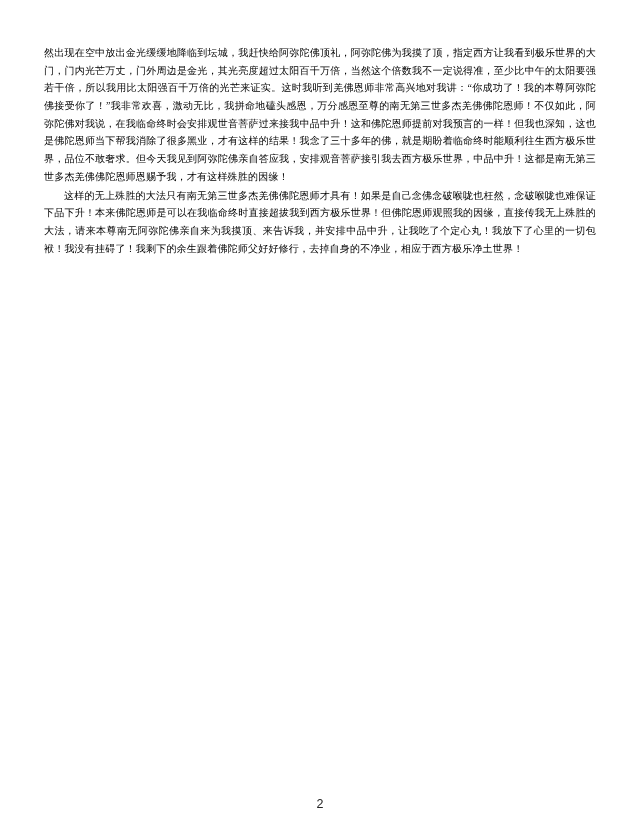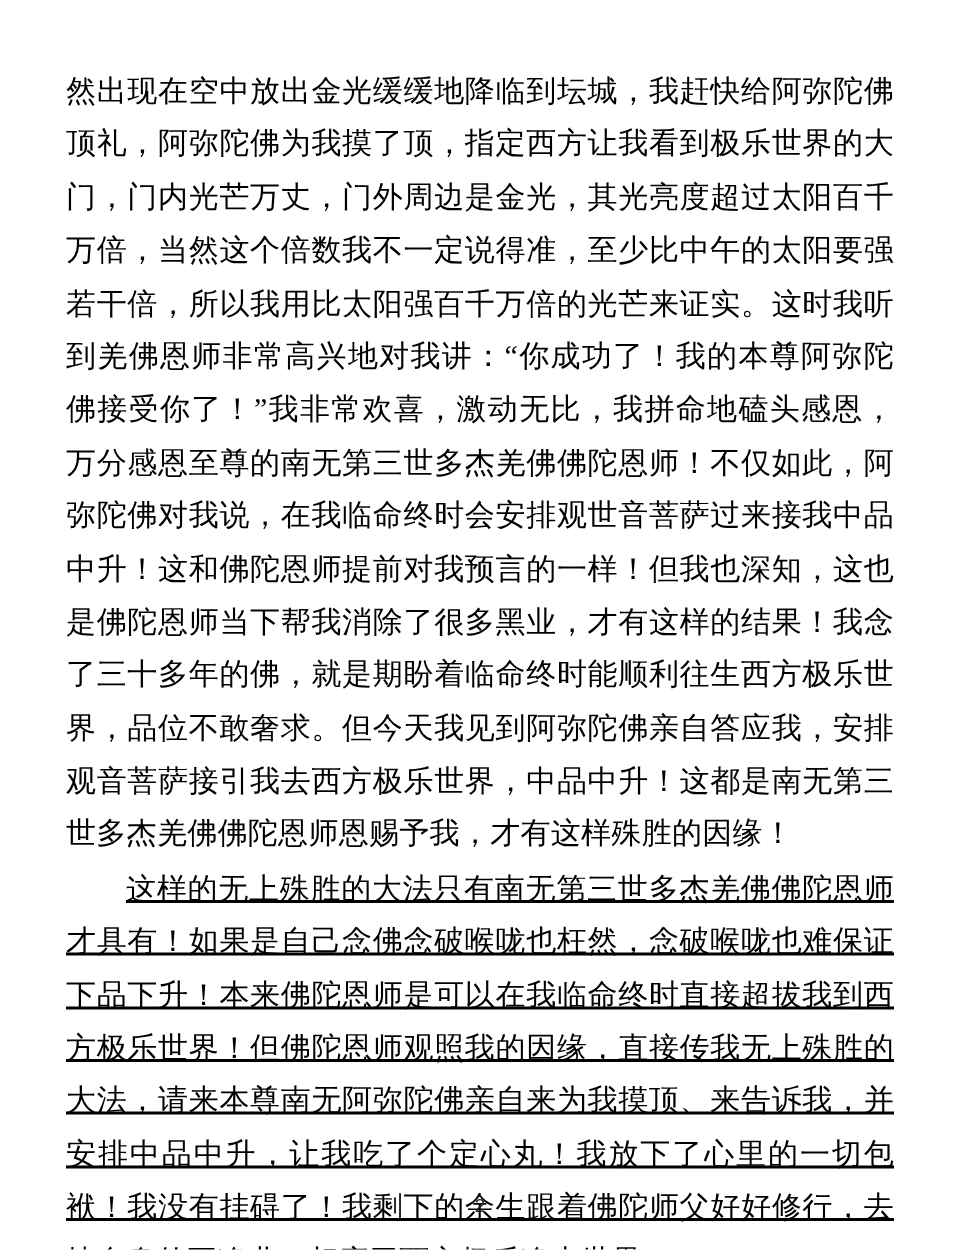--- a/index.html
+++ b/index.html
@@ -20,31 +20,30 @@
     height: 833px;
     box-sizing: border-box;
     padding: 44px 44px 0 44px;
     position: relative;
     background: #ffffff;
   }
   .doc-body {
     width: 552px;
   }
   .para {
-    font-size: 20px;
+    font-size: 10px;
     line-height: 1.77;
     text-align: justify;
     text-justify: inter-ideograph;
     letter-spacing: 0.2px;
     margin: 0 0 1px 0;
     word-break: break-all;
   }
   .para.indent {
     text-indent: 2em;
-    text-decoration: underline;
   }
   .page-number {
     position: absolute;
     left: 0;
     right: 0;
     bottom: 22px;
     text-align: center;
     font-size: 12.5px;
     font-family: "Liberation Sans", sans-serif;
     color: #222222;

